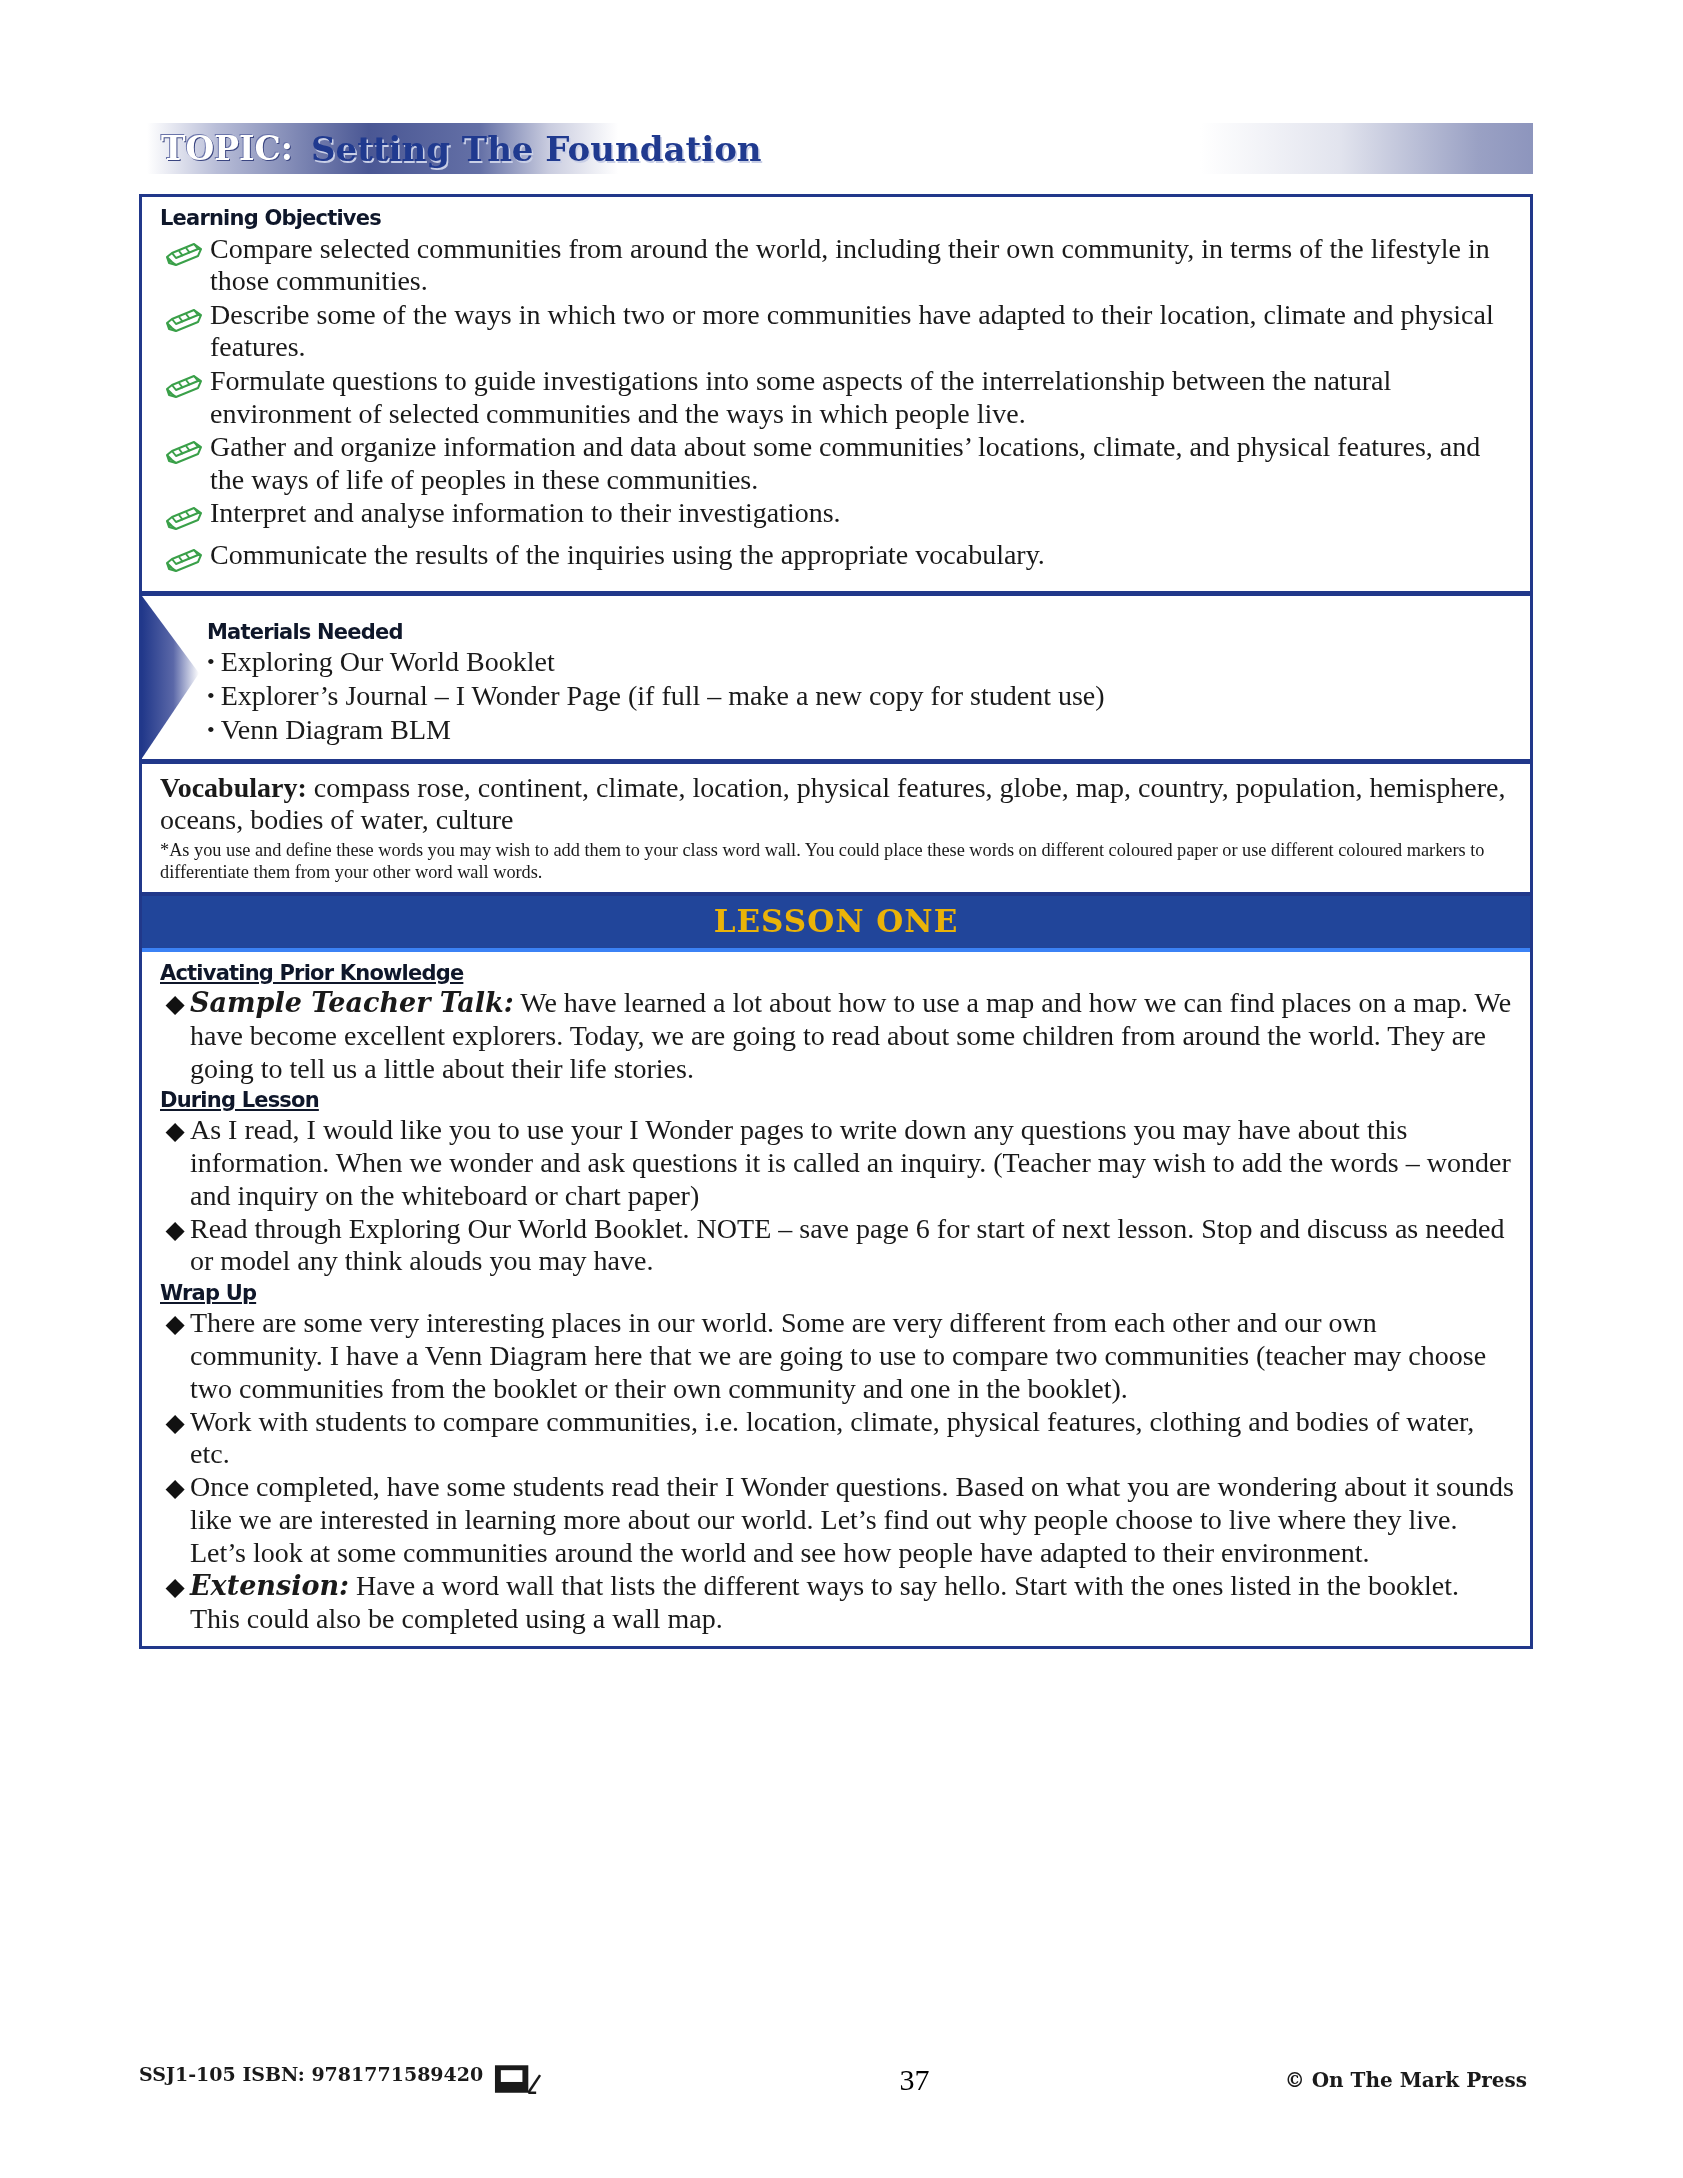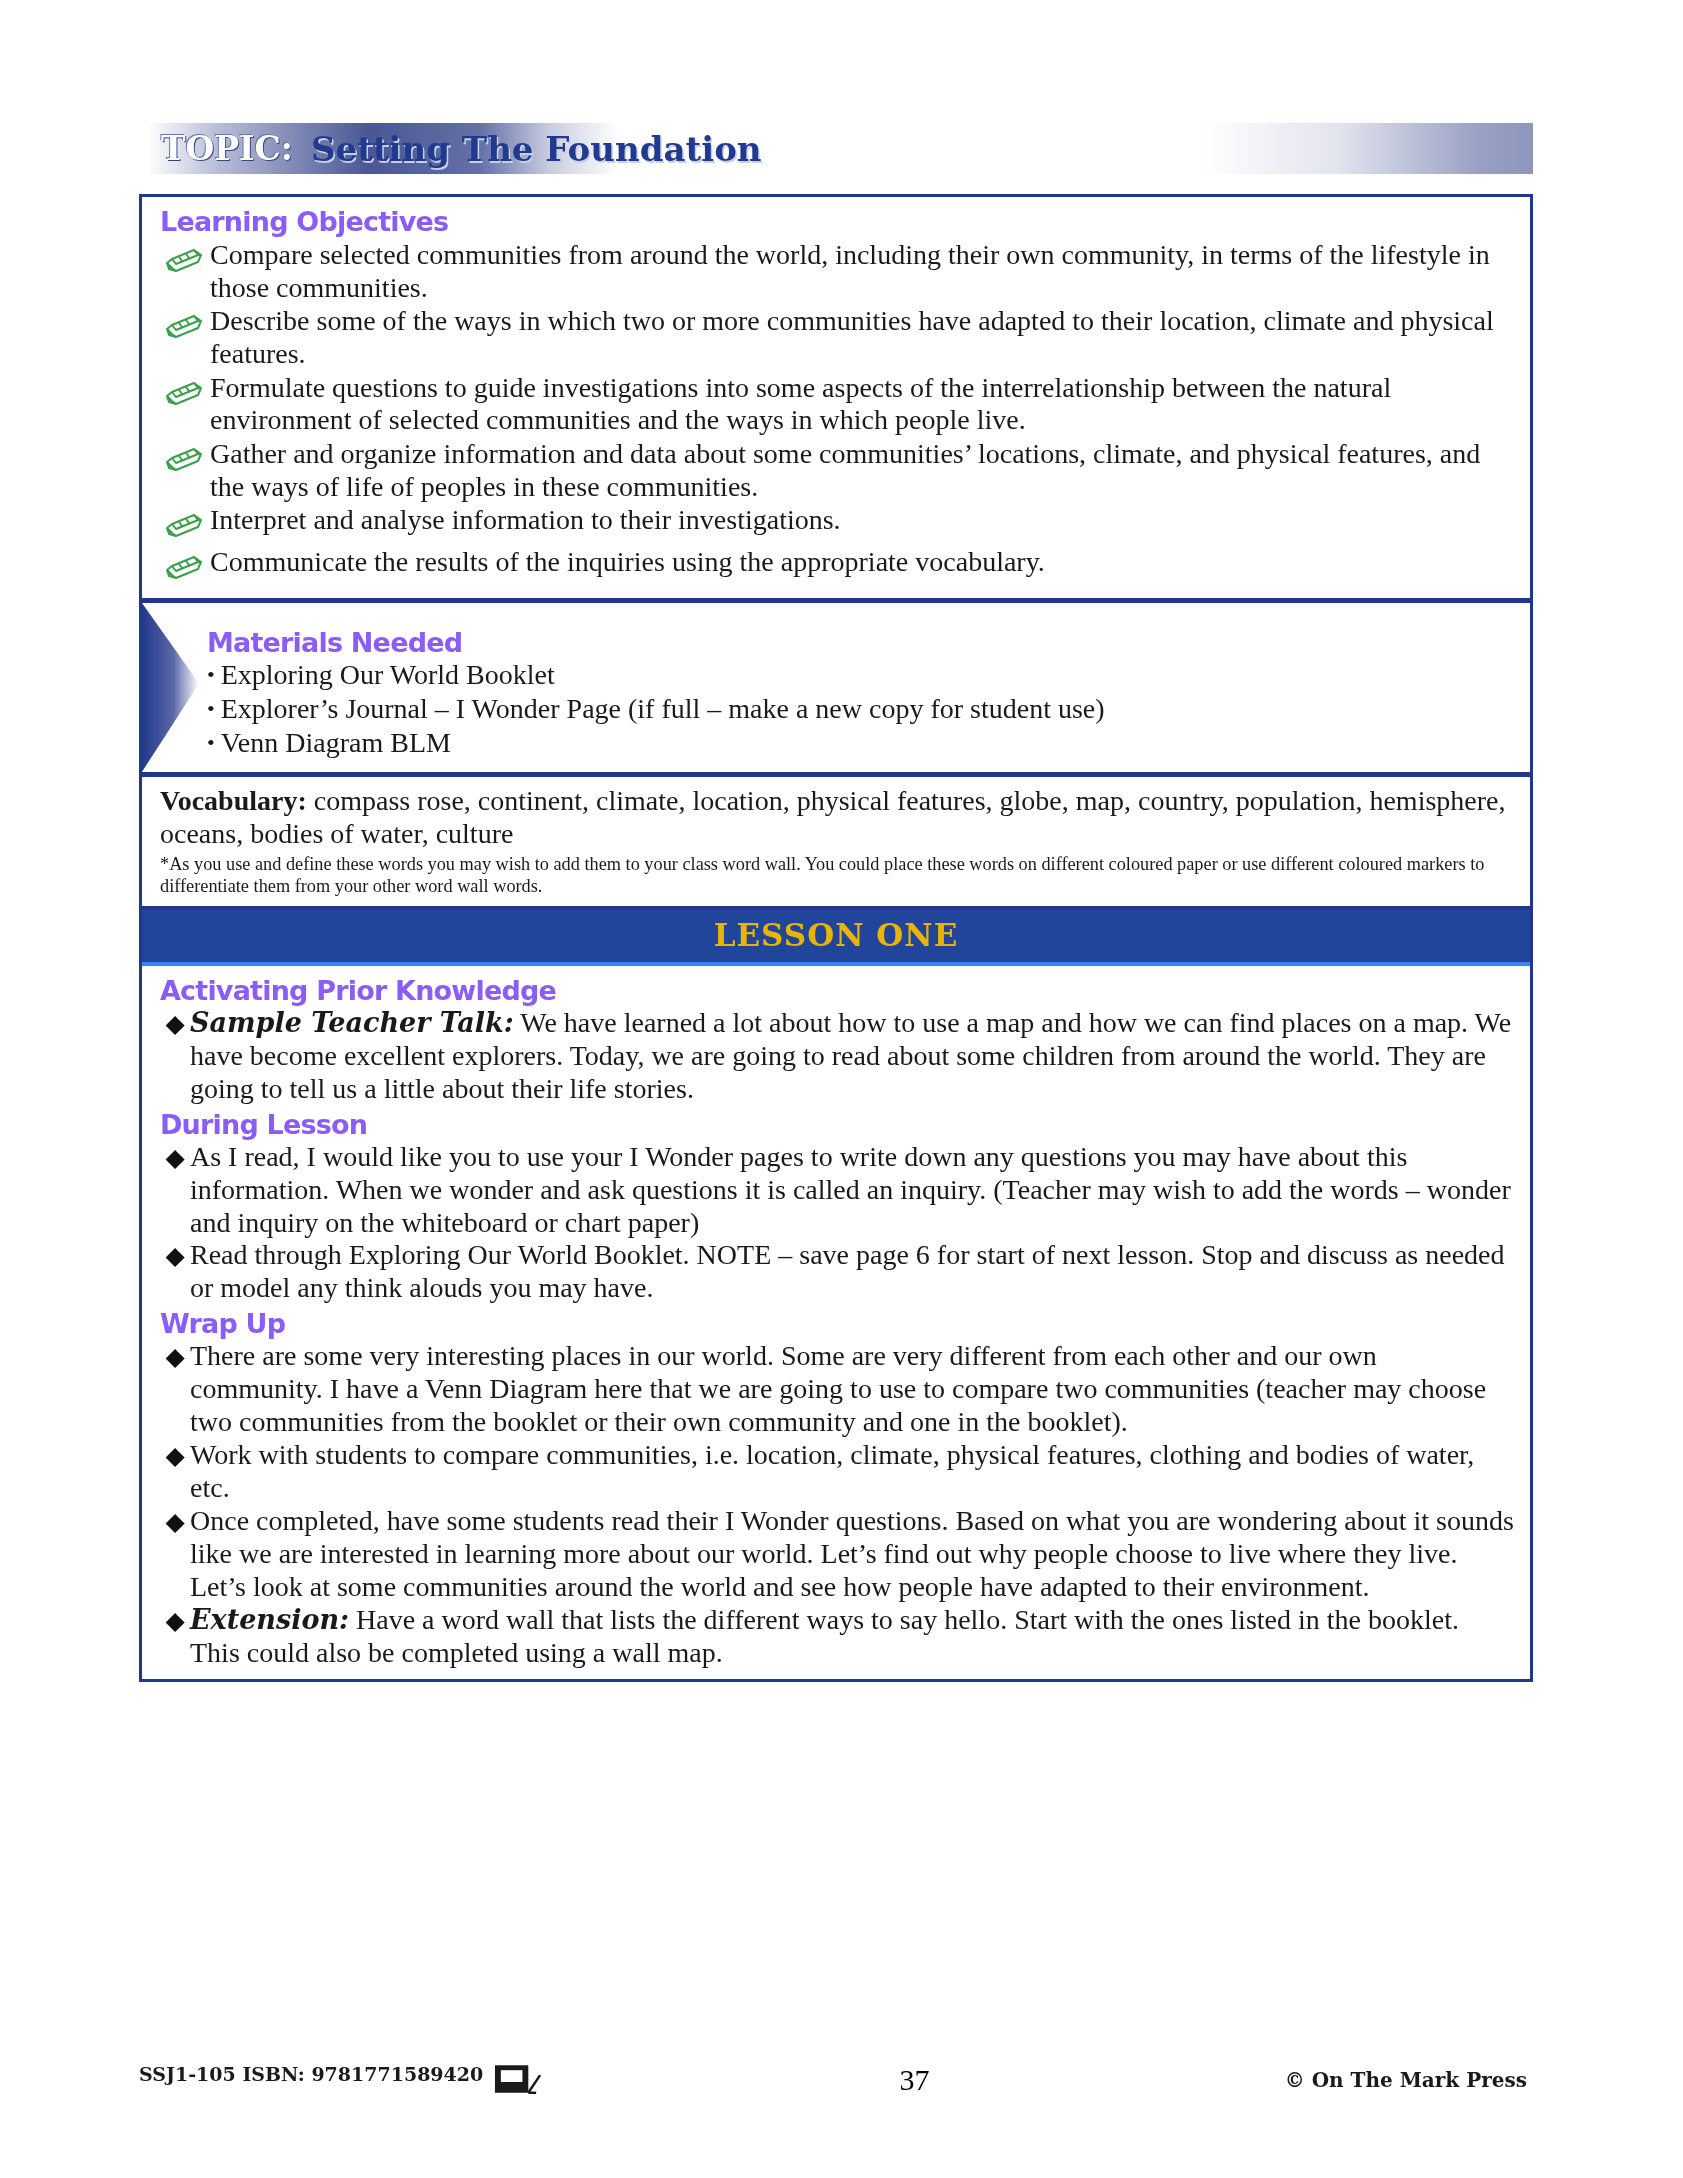--- a/index.html
+++ b/index.html
@@ -74,22 +74,22 @@
     background: #ffffff;
   }
 
   
   .rule-top { border-top: 5px solid #21388a; }
 
   
   .h-bold {
     font-family: "DejaVu Sans", sans-serif;
     font-weight: bold;
-    font-size: 27px;
-    color: #8b5cf6;
+    font-size: 21px;
+    color: #0f172a;
     letter-spacing: -0.8px;
     line-height: 1.12;
   }
 
   
   .lo-block { padding: 10px 16px 10px 18px; }
   .lo-list { margin: 2px 0 0 0; }
   .lo-item {
     display: flex;
     align-items: flex-start;
@@ -155,21 +155,21 @@
     font-weight: bold;
     font-size: 31px;
     letter-spacing: 1px;
     padding: 7px 0 9px 0;
     border-top: 4px solid #21388a;
     border-bottom: 4px solid #3b82f6;
   }
 
   
   .lesson-body { padding: 8px 16px 10px 18px; }
-  .sec-head { margin-top: 4px; margin-bottom: 1px; }
+  .sec-head { margin-top: 4px; margin-bottom: 1px; text-decoration: underline; }
   .sec-head:first-child { margin-top: 2px; }
 
   .d-item {
     display: flex;
     align-items: flex-start;
     margin-bottom: 0px;
   }
   .d-bullet {
     flex: 0 0 auto;
     width: 30px;

